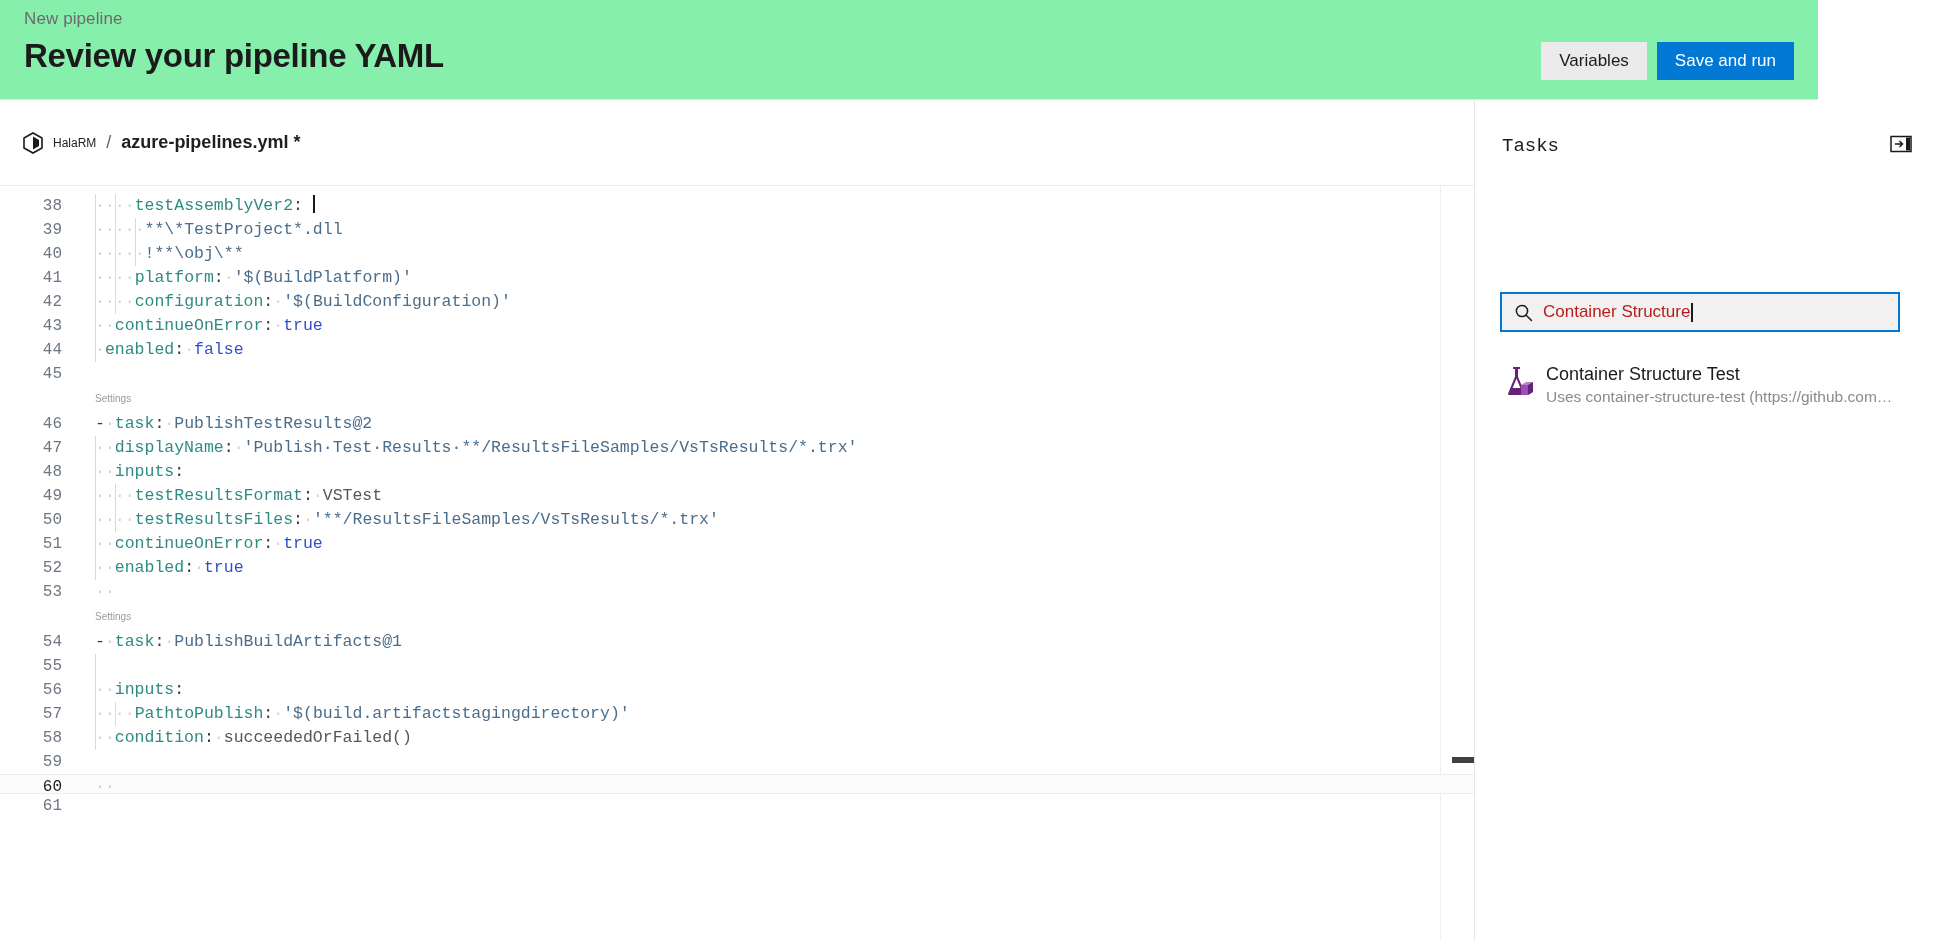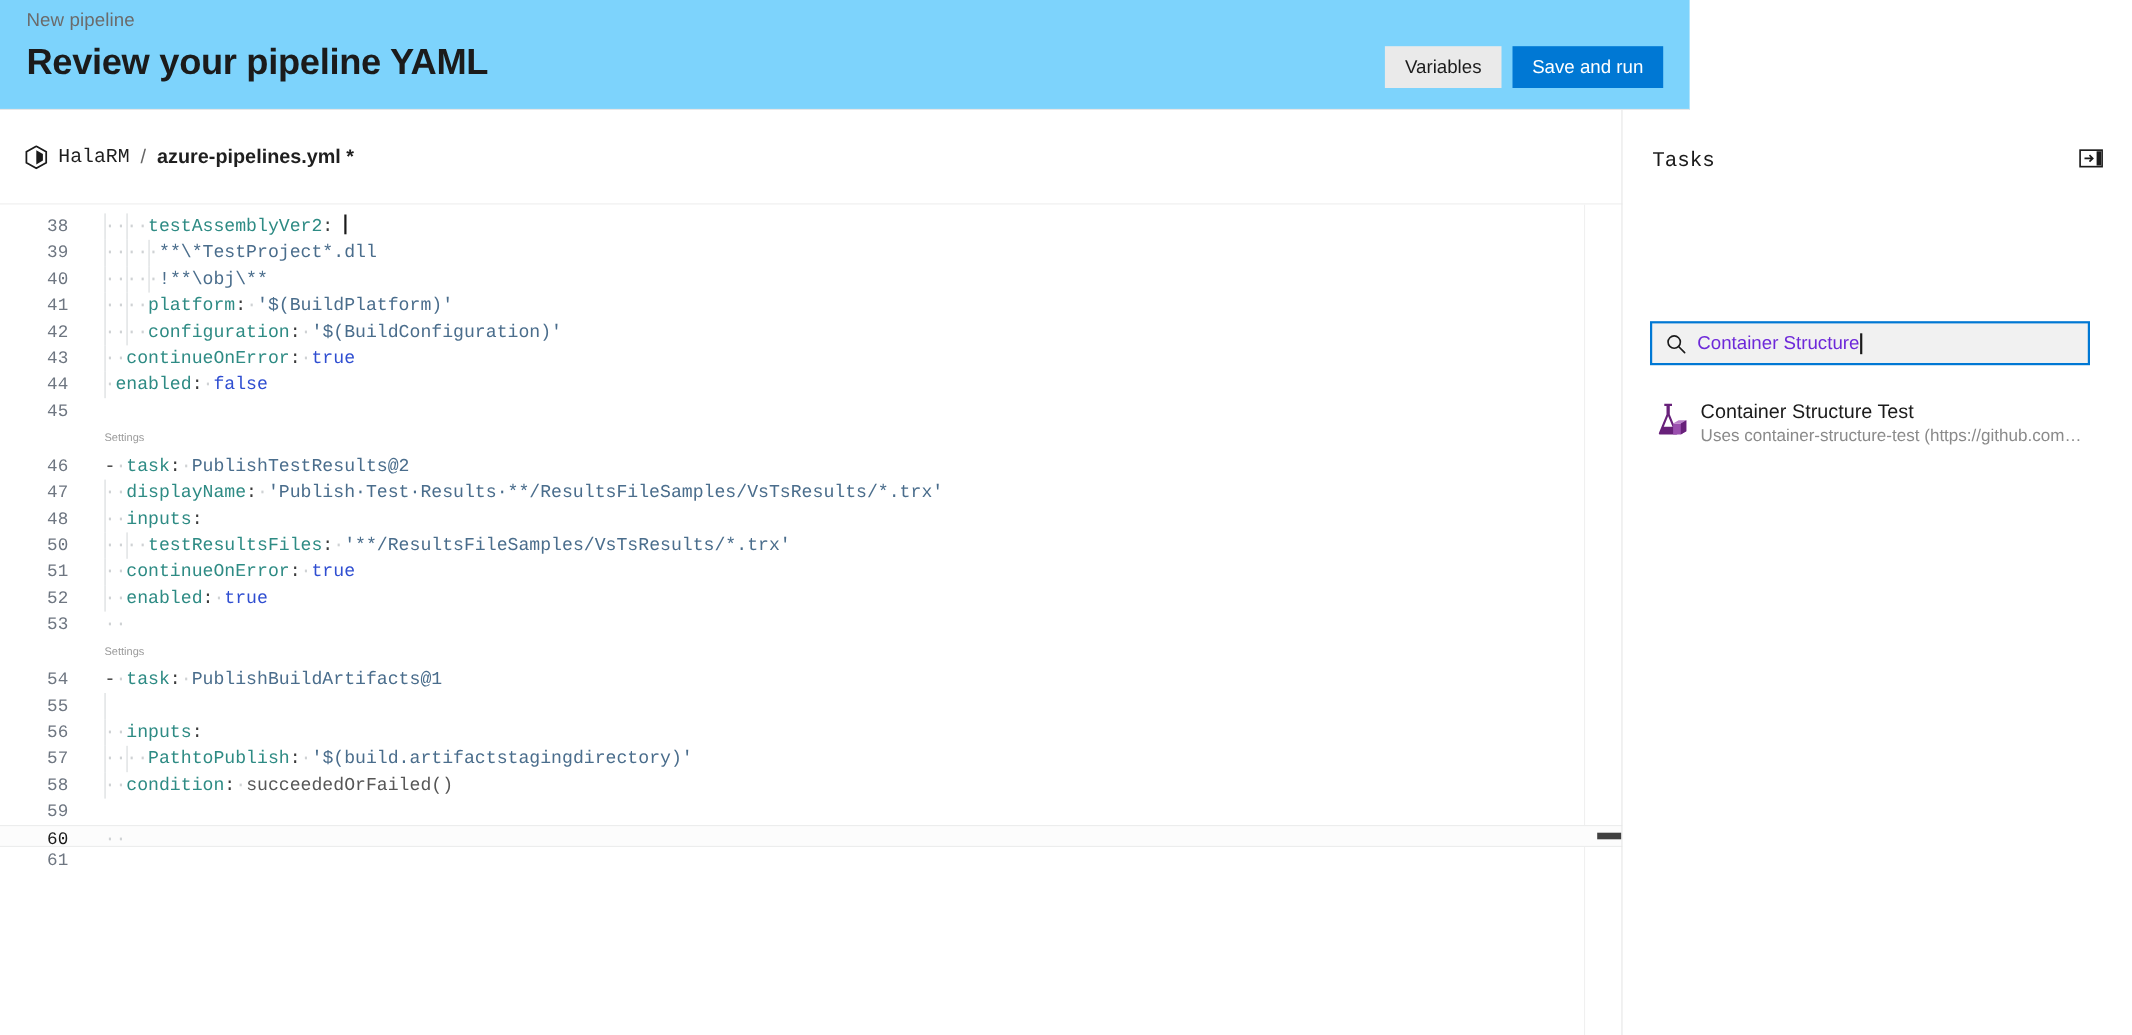--- a/index.html
+++ b/index.html
@@ -8,22 +8,22 @@
     margin: 0; padding: 0;
     width: 1938px; height: 941px;
     background: #ffffff;
     font-family: "Liberation Sans", sans-serif;
     overflow: hidden;
   }
 
   
   #header {
     position: absolute; left: 0; top: 0;
-    width: 1536px; height: 100px;
-    background: #7dd3fc;
+    width: 1818px; height: 100px;
+    background: #86efac;
     border-bottom: 1px solid #e6e6e6;
   }
   #header-text { position: absolute; left: 24px; top: 8px; }
   #breadcrumb-top {
     font-size: 17px; color: #6b6b6b; line-height: 22px;
     letter-spacing: .1px;
   }
   #page-title {
     font-size: 33px; font-weight: bold; color: #1b1b1b;
     line-height: 44px; margin-top: 4px; letter-spacing: -.3px;
@@ -44,21 +44,21 @@
   
   #filebar {
     position: absolute; left: 0; top: 100px;
     width: 1475px; height: 86px;
     background: #ffffff;
     border-bottom: 1px solid #eaeaea;
     display: flex; align-items: center;
     padding-left: 22px;
   }
   #repo-icon { width: 22px; height: 22px; margin-right: 9px; flex: none; }
-  #repo-name { font-size: 18px; color: #1f1f1f; font-family: Liberation Mono, monospace; }
+  #repo-name { font-size: 12px; color: #1f1f1f; }
   .crumb-sep { font-size: 18px; color: #666; margin: 0 10px; }
   #file-name { font-size: 18px; color: #1f1f1f; font-weight: bold; }
 
   
   #editor {
     position: absolute; left: 0; top: 186px;
     width: 1475px; height: 755px;
     background: #ffffff;
     overflow: hidden;
     font-family: "Liberation Mono", "DejaVu Sans Mono", monospace;
@@ -143,21 +143,21 @@
   }
   #search-box {
     width: 400px; height: 40px;
     background: #f1f1f1;
     border: 2px solid #0078d4;
     display: flex; align-items: center;
     padding-left: 12px;
   }
   #search-icon { width: 19px; height: 19px; flex: none; margin-right: 10px; }
   #search-value {
-    font-size: 17px; color: #6d28d9;
+    font-size: 17px; color: #b91c1c;
     font-family: "Liberation Sans", sans-serif;
   }
   #search-caret {
     display: inline-block; width: 1.5px; height: 19px;
     background: #1b1b1b; margin-left: 1px; vertical-align: -4px;
   }
 
   .task-result {
     position: absolute; left: 24px; top: 262px;
     width: 412px; height: 56px;
@@ -202,20 +202,21 @@
       <div class="line"><span class="ln">42</span><span class="guide" style="left: 95px;"></span><span class="guide" style="left: 114.8px;"></span><span class="code"><span class="ws">··</span><span class="ws">··</span><span class="k">configuration</span><span class="p">:</span><span class="ws">·</span><span class="s">'$(BuildConfiguration)'</span></span></div>
       <div class="line"><span class="ln">43</span><span class="guide" style="left: 95px;"></span><span class="code"><span class="ws">··</span><span class="k">continueOnError</span><span class="p">:</span><span class="ws">·</span><span class="b">true</span></span></div>
       <div class="line"><span class="ln">44</span><span class="guide" style="left: 95px;"></span><span class="code"><span class="ws">·</span><span class="k">enabled</span><span class="p">:</span><span class="ws">·</span><span class="b">false</span></span></div>
       <div class="line"><span class="ln">45</span><span class="code"></span></div>
       <div class="codelens">
         <span>Settings</span>
       </div>
       <div class="line"><span class="ln">46</span><span class="code"><span class="p">-</span><span class="ws">·</span><span class="k">task</span><span class="p">:</span><span class="ws">·</span><span class="s">PublishTestResults@2</span></span></div>
       <div class="line"><span class="ln">47</span><span class="guide" style="left: 95px;"></span><span class="code"><span class="ws">·</span><span class="ws">·</span><span class="k">displayName</span><span class="p">:</span><span class="ws">·</span><span class="s">'Publish·Test·Results·**/ResultsFileSamples/VsTsResults/*.trx'</span></span></div>
       <div class="line"><span class="ln">48</span><span class="guide" style="left: 95px;"></span><span class="code"><span class="ws">·</span><span class="ws">·</span><span class="k">inputs</span><span class="p">:</span></span></div>
+      <div class="line"><span class="ln">49</span><span class="guide" style="left: 95px;"></span><span class="guide" style="left: 114.8px;"></span><span class="code"><span class="ws">··</span><span class="ws">··</span><span class="k">testResultsFormat</span><span class="p">:</span><span class="ws">·</span><span class="pl">VSTest</span></span></div>
       <div class="line"><span class="ln">50</span><span class="guide" style="left: 95px;"></span><span class="guide" style="left: 114.8px;"></span><span class="code"><span class="ws">··</span><span class="ws">··</span><span class="k">testResultsFiles</span><span class="p">:</span><span class="ws">·</span><span class="s">'**/ResultsFileSamples/VsTsResults/*.trx'</span></span></div>
       <div class="line"><span class="ln">51</span><span class="guide" style="left: 95px;"></span><span class="code"><span class="ws">·</span><span class="ws">·</span><span class="k">continueOnError</span><span class="p">:</span><span class="ws">·</span><span class="b">true</span></span></div>
       <div class="line"><span class="ln">52</span><span class="guide" style="left: 95px;"></span><span class="code"><span class="ws">·</span><span class="ws">·</span><span class="k">enabled</span><span class="p">:</span><span class="ws">·</span><span class="b">true</span></span></div>
       <div class="line"><span class="ln">53</span><span class="code"><span class="ws">··</span></span></div>
       <div class="codelens">
         <span>Settings</span>
       </div>
       <div class="line"><span class="ln">54</span><span class="code"><span class="p">-</span><span class="ws">·</span><span class="k">task</span><span class="p">:</span><span class="ws">·</span><span class="s">PublishBuildArtifacts@1</span></span></div>
       <div class="line"><span class="ln">55</span><span class="guide" style="left: 95px;"></span></div>
       <div class="line"><span class="ln">56</span><span class="guide" style="left: 95px;"></span><span class="code"><span class="ws">·</span><span class="ws">·</span><span class="k">inputs</span><span class="p">:</span></span></div>

